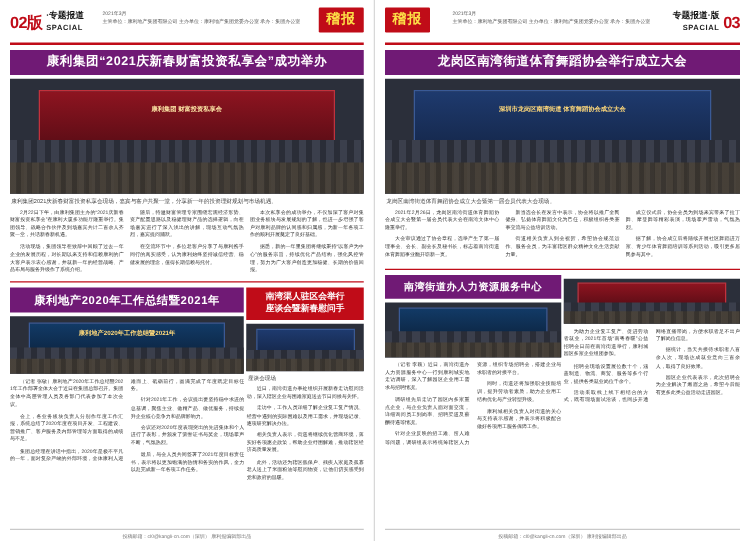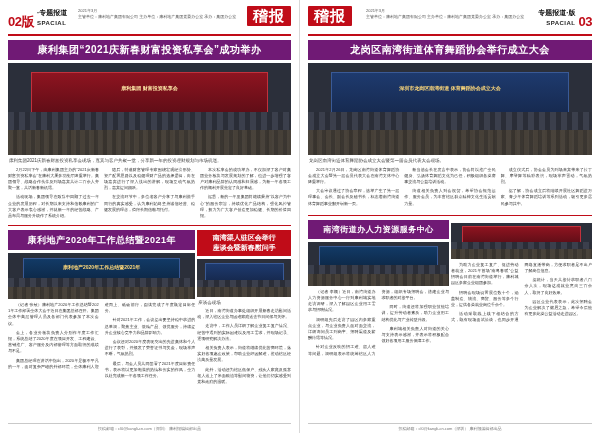--- a/index.html
+++ b/index.html
@@ -18,38 +18,38 @@
     box-sizing:border-box;
     padding:6px 8px 12px 8px;
   }
   .page.left{border-right:1px solid #d8d8d8;}
 
   
   .masthead{
     display:flex;align-items:flex-start;justify-content:space-between;
     height:26px;
   }
-  .mh-left{display:flex;align-items:flex-end;gap:3px;}
+  .mh-left{display:flex;align-items:center;gap:3px;}
   .pagenum{
     color:#c00c18;font-weight:bold;font-size:13px;line-height:13px;
     letter-spacing:-.5px;
   }
   .pagelabel{
     color:#111;font-size:7px;line-height:8px;margin-top:3px;font-weight:bold;
   }
   .mh-sub{
     font-size:6px;color:#222;line-height:9px;margin-top:2px;letter-spacing:.5px;
     font-weight:bold;
   }
   .mh-dates{
     font-size:4px;color:#555;line-height:6px;text-align:left;margin-top:2px;
   }
   .nameplate{
-    background:#c00c18;color:#ffffff;font-weight:bold;
-    font-size:15px;line-height:17px;padding:1px 6px 2px 6px;border-radius:1px;
+    background:#c00c18;color:#fde047;font-weight:bold;
+    font-size:11px;line-height:17px;padding:1px 6px 2px 6px;border-radius:1px;
     letter-spacing:1px;
   }
   .mh-right{display:flex;align-items:flex-start;gap:4px;}
   .mh-rule{
     height:1.5px;background:#c00c18;margin:2px 0 4px 0;
   }
 
   
   .hdr-banner{
     background:#701a75;color:#fff;text-align:center;font-weight:bold;

